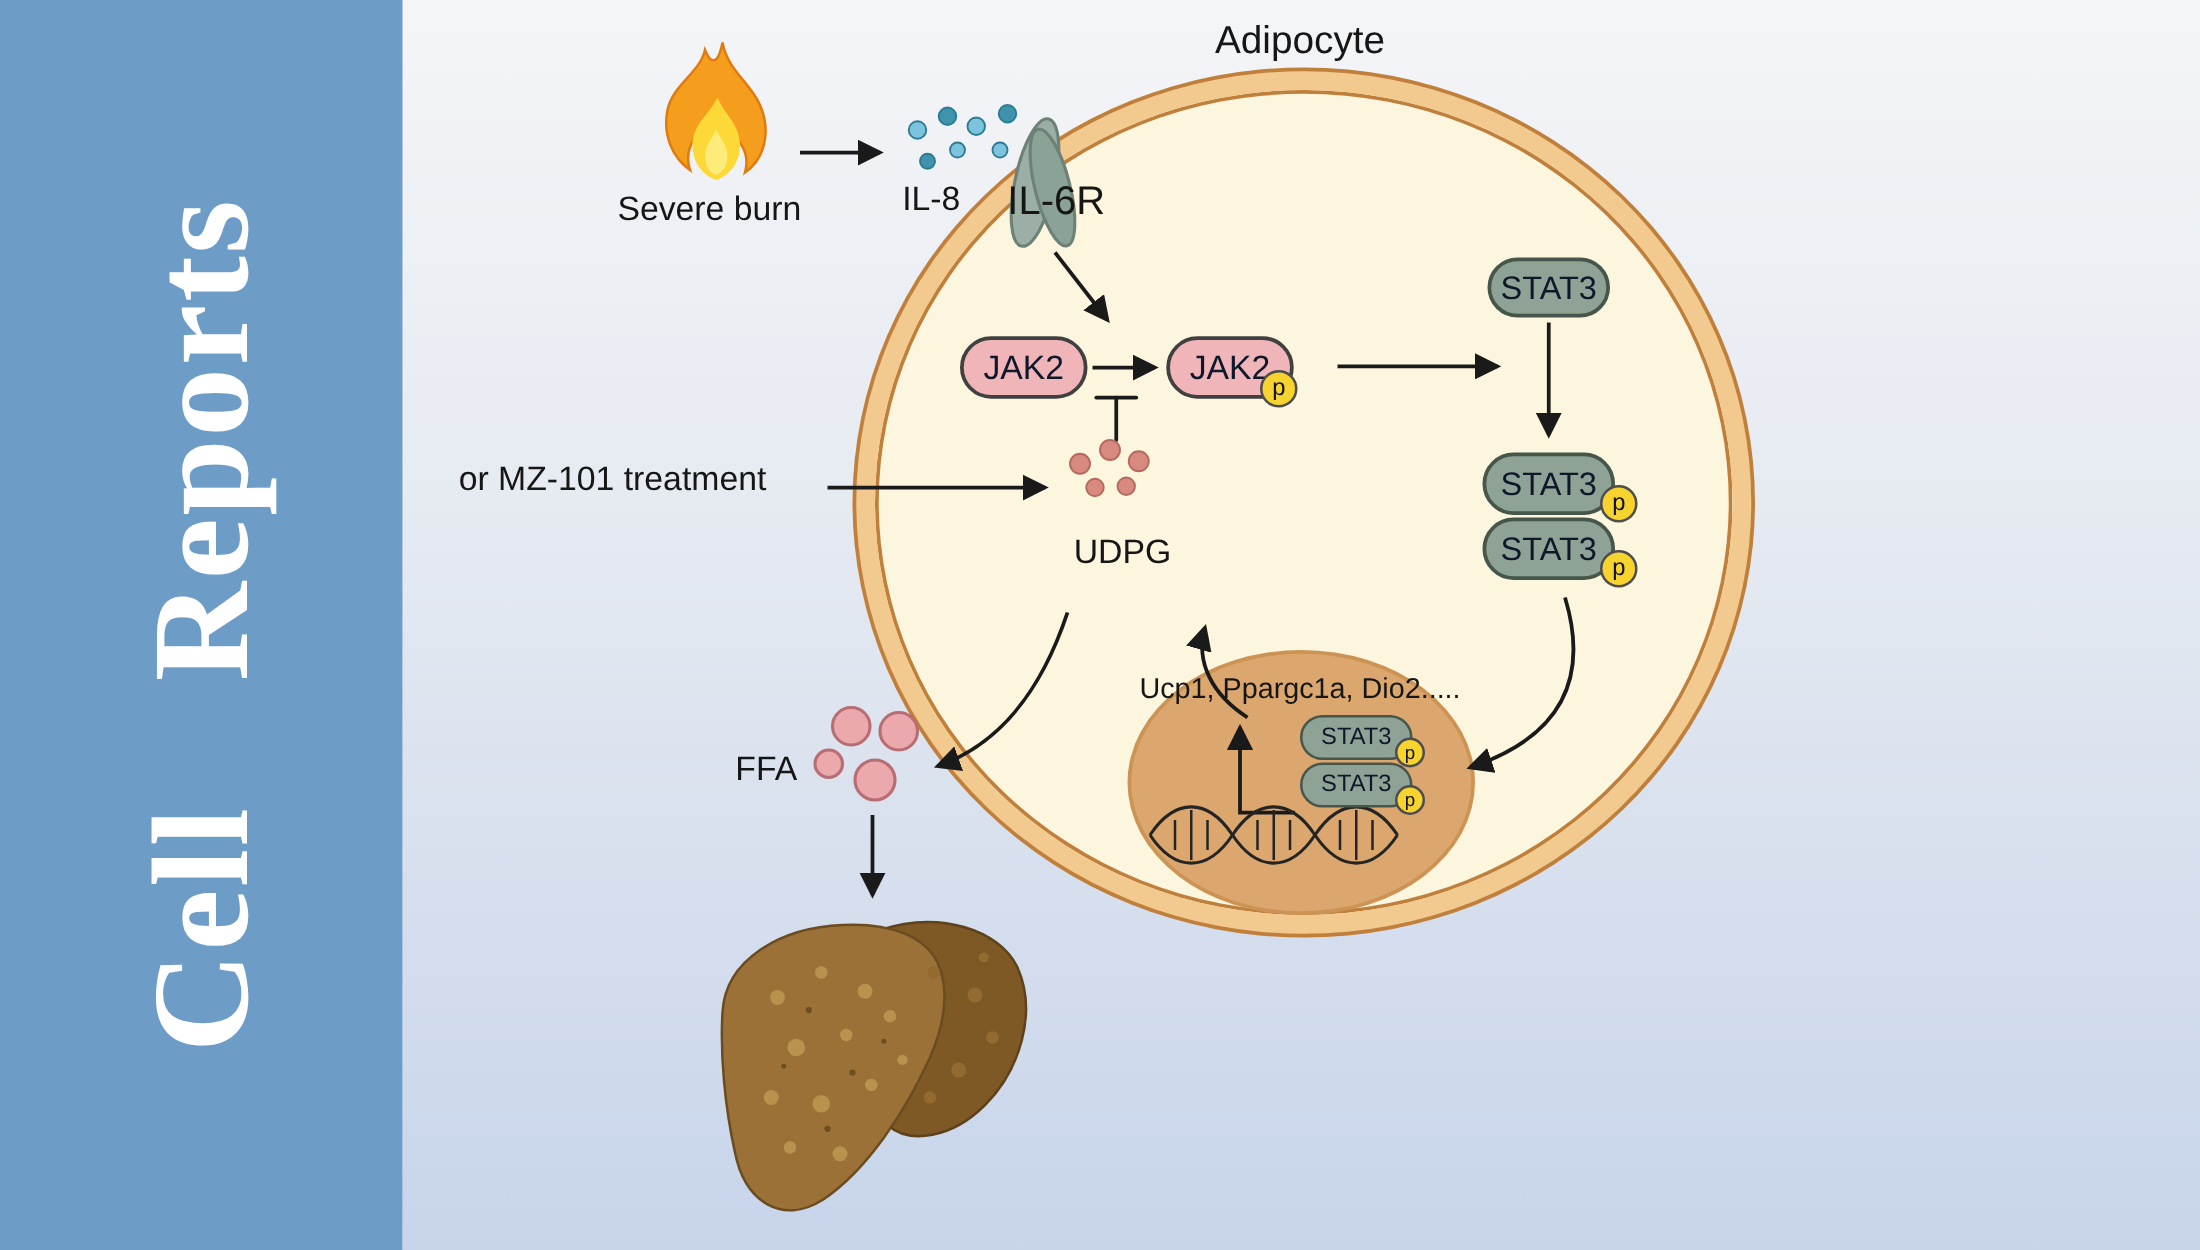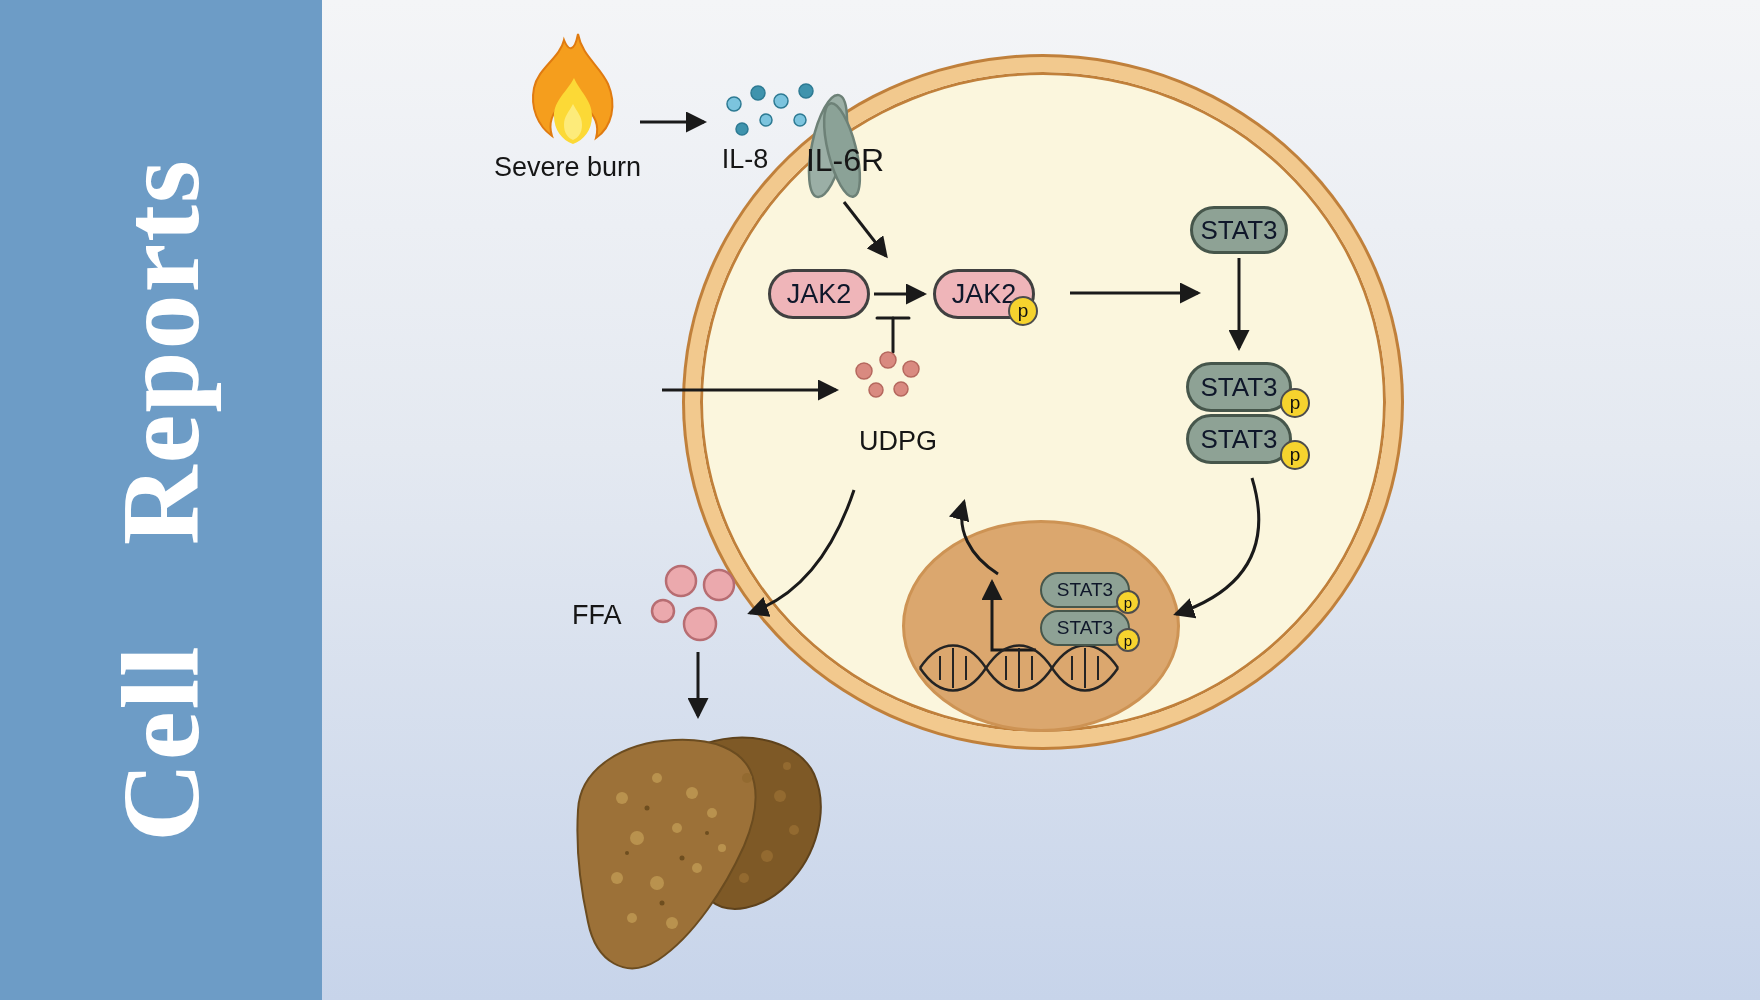--- a/index.html
+++ b/index.html
@@ -144,33 +144,36 @@
         <circle cx="185" cy="60" r="5"></circle>
           <circle cx="218" cy="78" r="6"></circle>
           <circle cx="232" cy="112" r="5"></circle>
         <circle cx="205" cy="138" r="6"></circle>
           <circle cx="182" cy="160" r="5"></circle>
           <circle cx="225" cy="48" r="4"></circle>
       </g>
     </g>
   </svg>
 
+  <div class="lbl" style="left:930px;top:12px;width:220px;font-size:31px">Adipocyte</div>
 
   <div class="lbl" style="left:440px;top:150px;width:255px;font-size:27px">
     <div>Severe burn</div>
   </div>
 
   <div class="lbl" style="left:700px;top:142px;width:90px;font-size:27px">IL-8</div>
   <div class="lbl" style="left:795px;top:140px;width:100px;font-size:32px">IL-6R</div>
 
   <div class="lbl" style="left:330px;top:366px;width:320px;font-size:27px">
+    <div>or MZ-101 treatment</div>
   </div>
 
   <div class="lbl" style="left:828px;top:424px;width:140px;font-size:27px">UDPG</div>
-  <div class="lbl" style="left:572px;top:598px;width:82px;font-size:27px;text-align:left">FFA</div>
+  <div class="lbl" style="left:895px;top:536px;width:290px;font-size:23px">Ucp1, Ppargc1a, Dio2.....</div>
+  <div class="lbl" style="left:572px;top:598px;width:82px;font-size:27px;text-align:center">FFA</div>
 
   <div class="pill pill-pink" style="left:768px;top:269px;width:102px;height:50px">JAK2</div>
   <div class="pill pill-pink" style="left:933px;top:269px;width:102px;height:50px">JAK2</div>
   <div class="pcirc" style="left:1008px;top:296px">p</div>
 
   <div class="pill pill-green" style="left:1190px;top:206px;width:98px;height:48px">STAT3</div>
 
   <div class="pill pill-green" style="left:1186px;top:362px;width:106px;height:50px">STAT3</div>
   <div class="pcirc" style="left:1280px;top:388px">p</div>
   <div class="pill pill-green" style="left:1186px;top:414px;width:106px;height:50px">STAT3</div>

